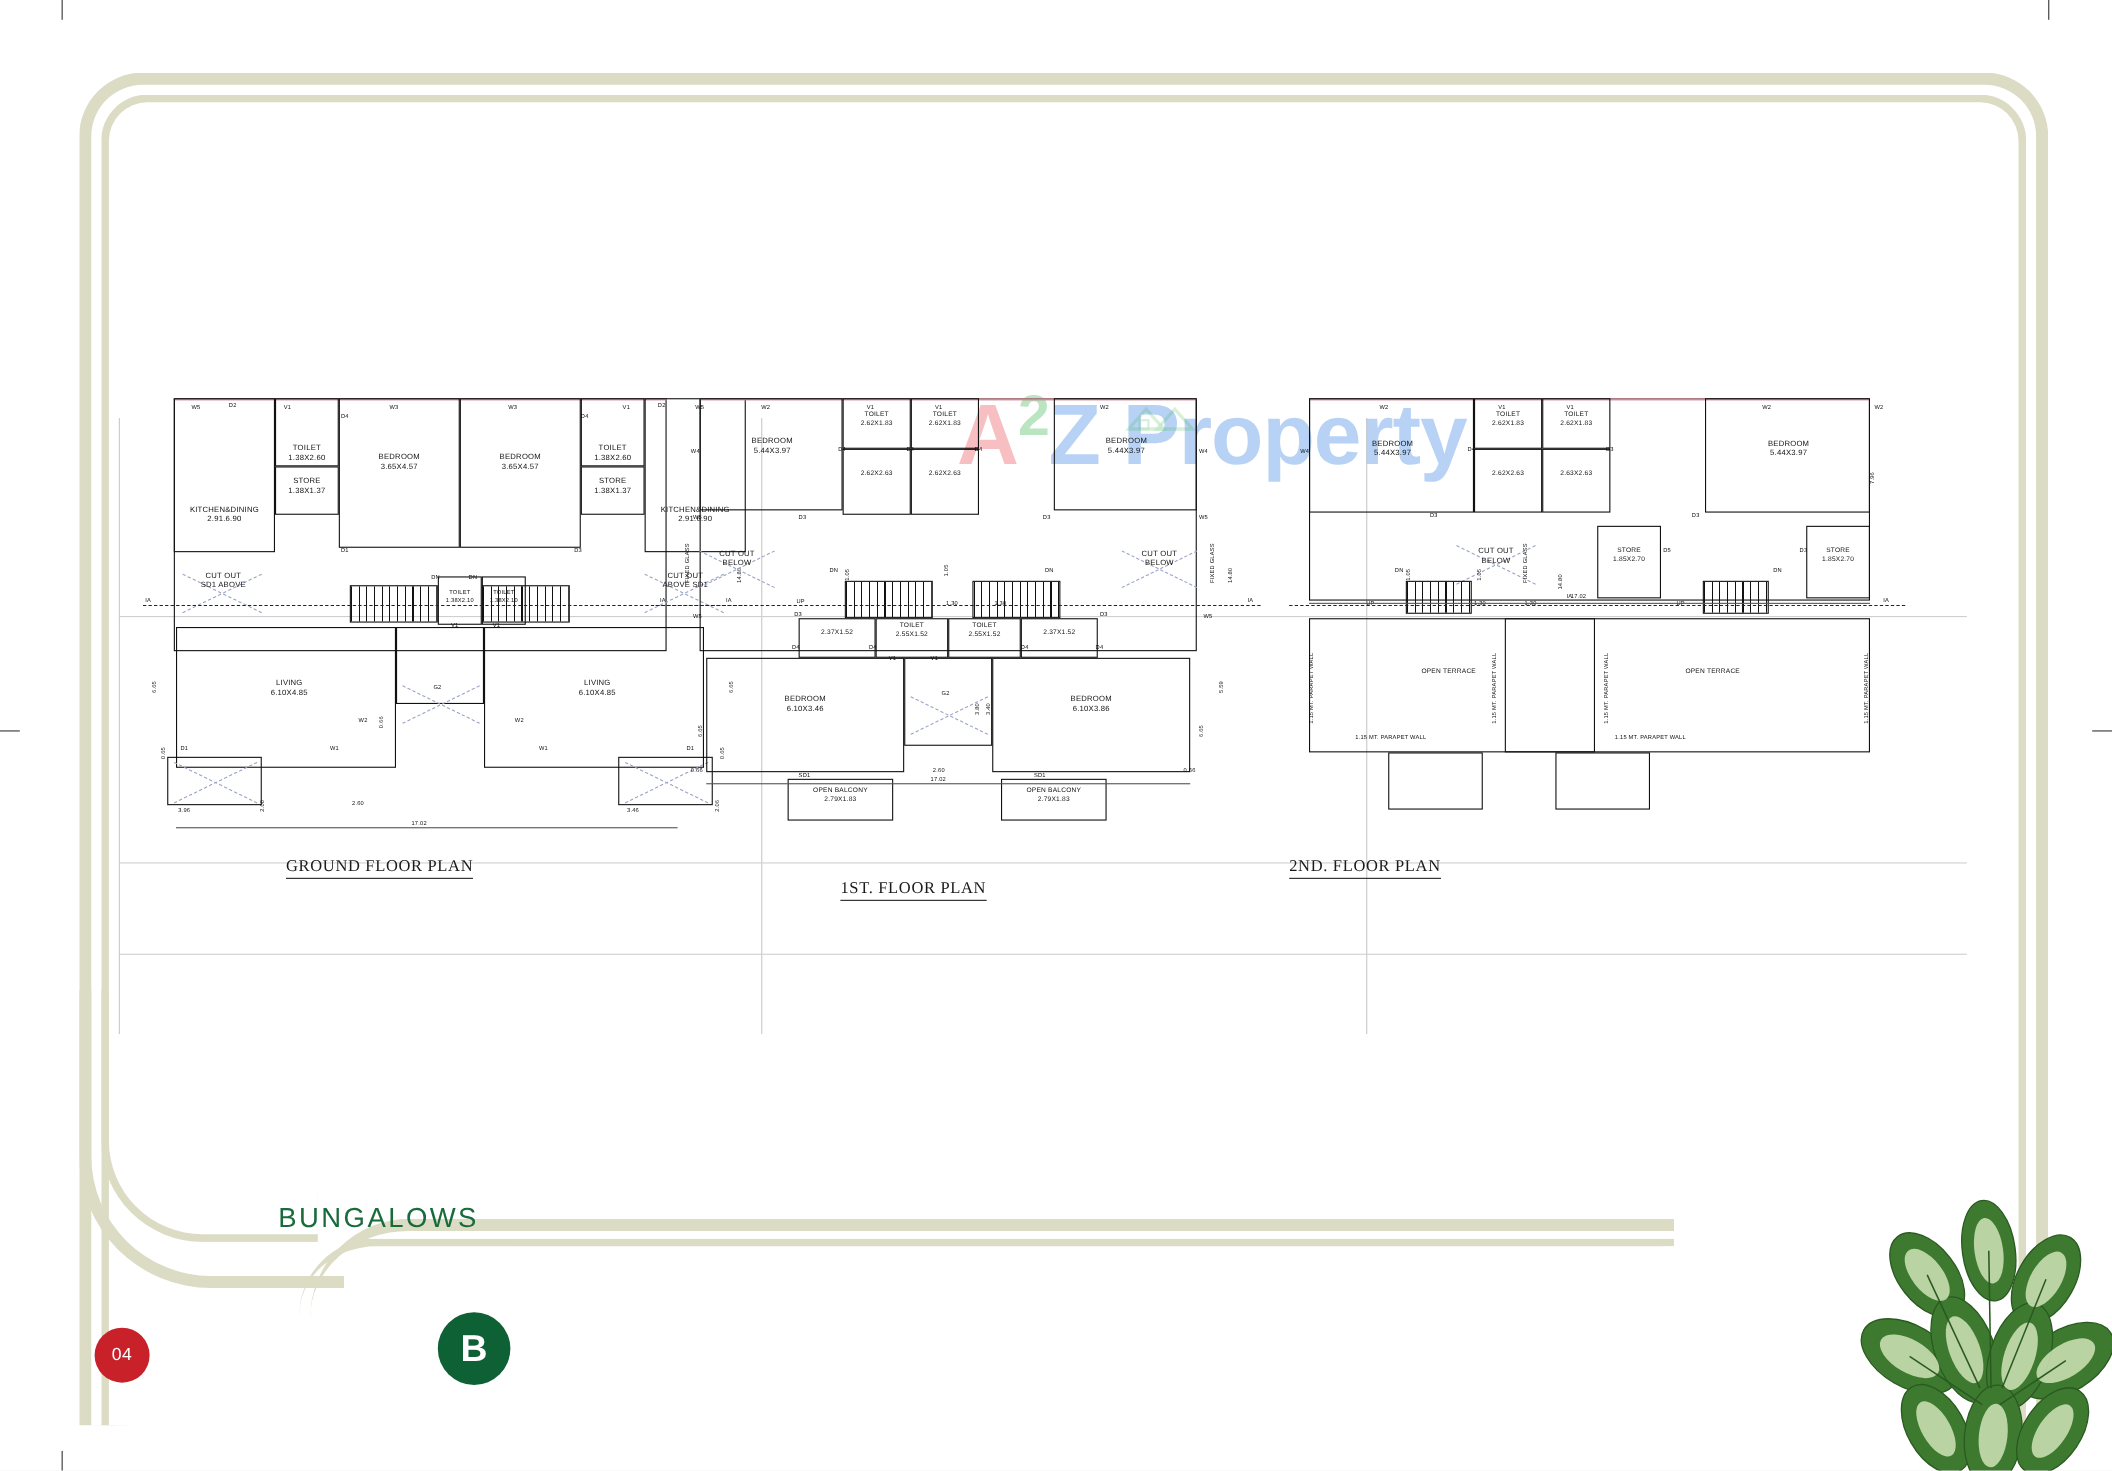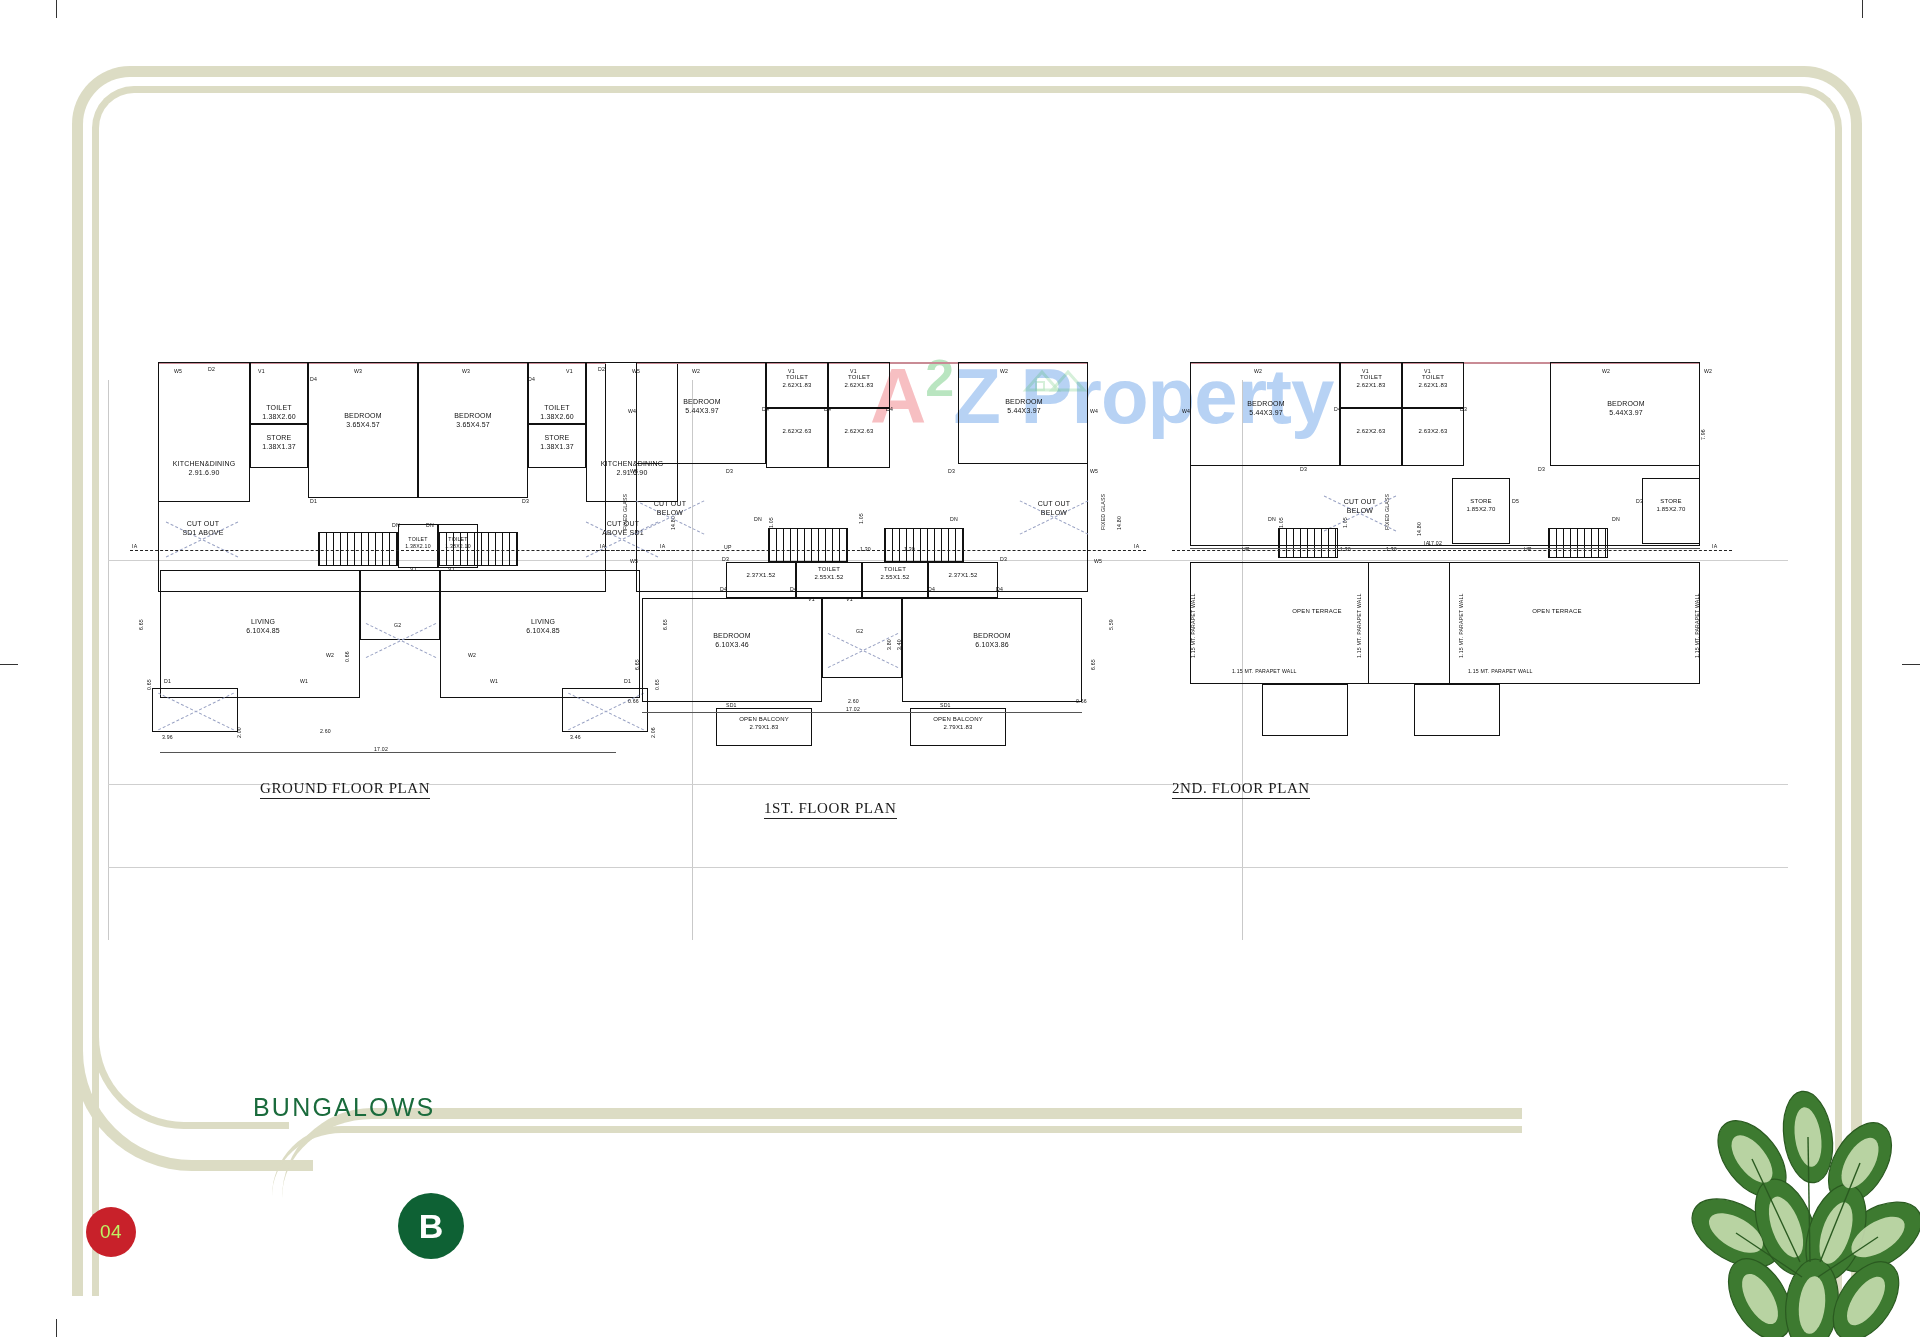--- a/index.html
+++ b/index.html
@@ -135,21 +135,21 @@
     background:#0e6134;border-radius:50%;
     display:flex;align-items:center;justify-content:center;
   }
   .type-circle span{color:#fff;font-size:34px;font-weight:bold;}
   .page-badge{
     position:absolute;left:88px;top:1209px;width:46px;height:46px;
     background:#c8212a;border-radius:50%;
     display:flex;align-items:center;justify-content:center;
     box-shadow:0 0 0 2px #c8212a;
   }
-  .page-badge span{color:#bef264;font-size:19px;letter-spacing:.5px;}
+  .page-badge span{color:#ffffff;font-size:16px;letter-spacing:.5px;}
 
   
   .plant{position:absolute;right:0;bottom:0;width:230px;height:250px;}
 </style>
 </head>
 <body>
 
 <div class="page">
 
   <div class="crop tl-v"></div>

